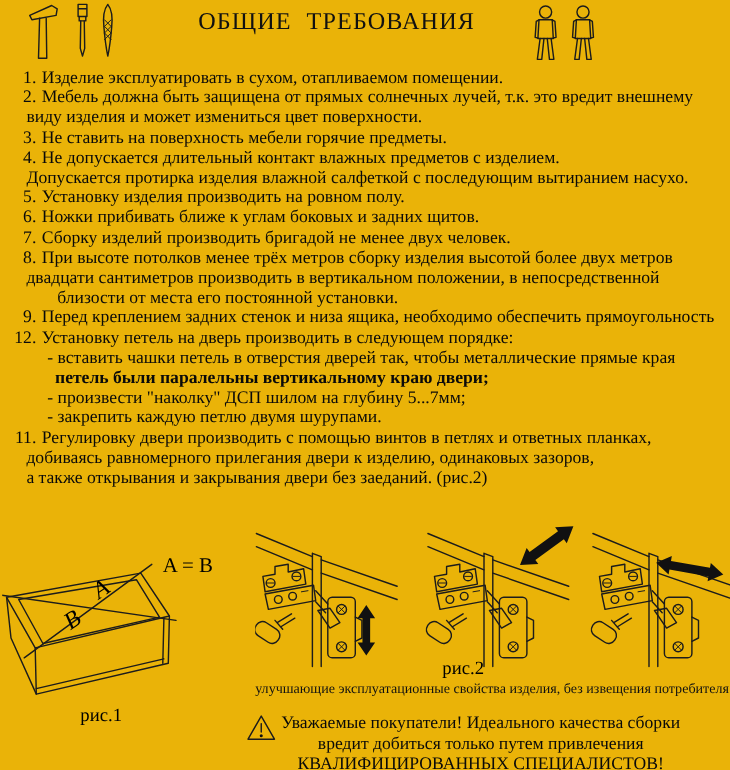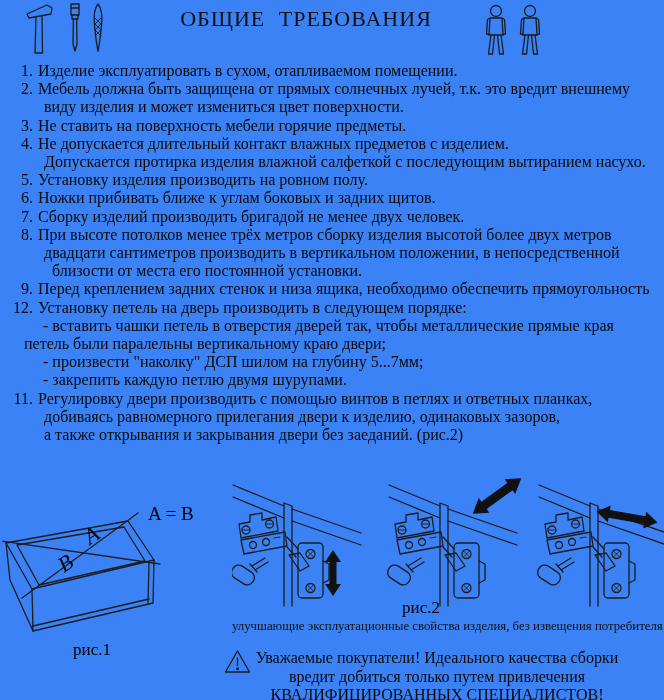--- a/index.html
+++ b/index.html
@@ -1,35 +1,35 @@
 <!DOCTYPE html>
 <html lang="ru"><head>
 <meta charset="utf-8">
 <style>
   html,body{margin:0;padding:0;background:#888;}
   .page{
     position:relative;width:664px;height:700px;margin:0 auto;
-    background:#3b82f6;color:#000;overflow:hidden;
+    background:#eab308;color:#000;overflow:hidden;
     font-family:"Liberation Serif","DejaVu Serif",serif;
   }
   
   .title{
     position:absolute;left:0;top:6px;width:612px;text-align:center;
     font-size:22px;letter-spacing:1px;word-spacing:7px;color:#111;
   }
   .tools-icons{position:absolute;left:26px;top:2px;}
   .people-icons{position:absolute;left:482px;top:3px;}
   
   .req-list{position:absolute;left:0;top:62px;width:664px;font-size:16px;line-height:18.2px;color:#0a0a0a;}
   .line{position:relative;padding-left:38px;white-space:nowrap;}
   .line .num{position:absolute;left:0;top:0;width:33px;text-align:right;}
-  .line.cont{padding-left:44px;}
+  .line.cont{padding-left:24px;}
   .line.cont2{padding-left:52px;}
   .line.sub{padding-left:43px;}
-  .line.subcont{padding-left:24px;}
+  .line.subcont{padding-left:50px;font-weight:bold;}
   
   .fig1-svg{position:absolute;left:2px;top:503px;}
   .fig1-caption{position:absolute;left:57px;top:640px;width:70px;text-align:center;font-size:17px;}
   .hinges-svg{position:absolute;left:232px;top:477px;}
   .fig2-caption{position:absolute;left:394px;top:598px;width:46px;text-align:right;font-size:17px;}
   .lineart path,.lineart rect,.lineart circle,.lineart polygon.outline{
     stroke:#1c1c1c;fill:none;stroke-width:1.3;stroke-linecap:round;stroke-linejoin:round;
   }
   .lineart .thin{stroke-width:0.9;}
   .lineart .blk{fill:#111;stroke:none;}

